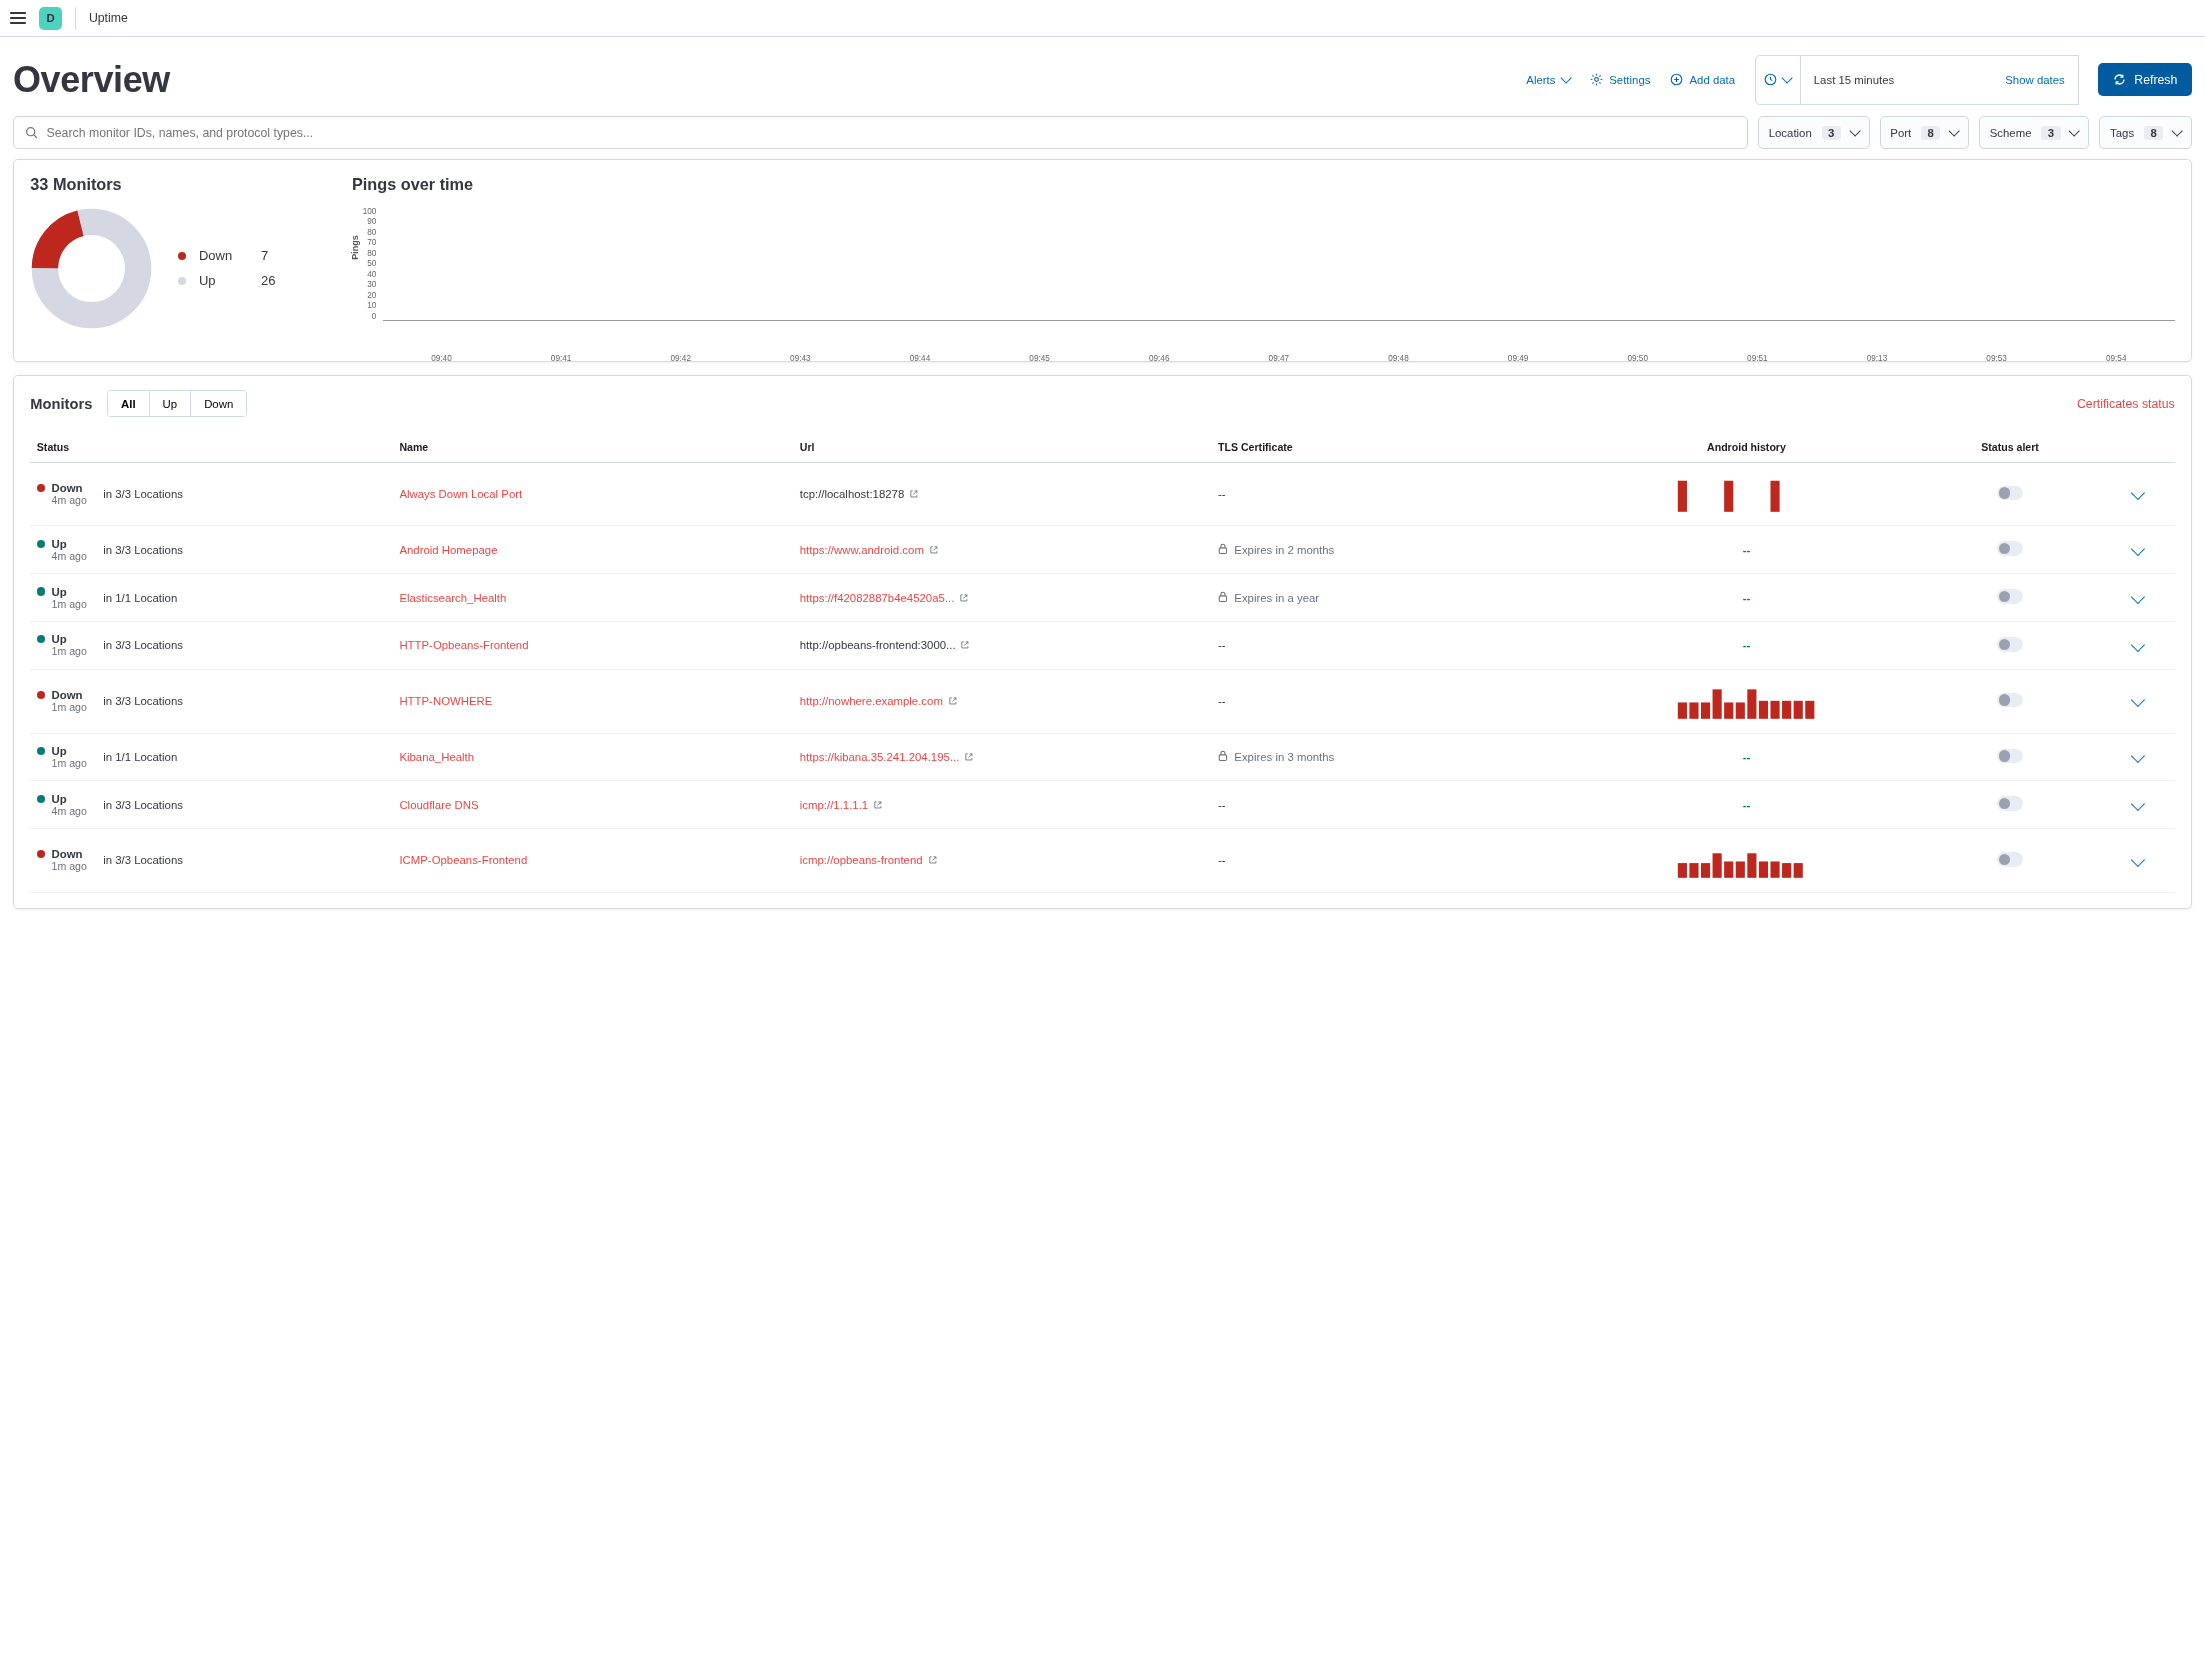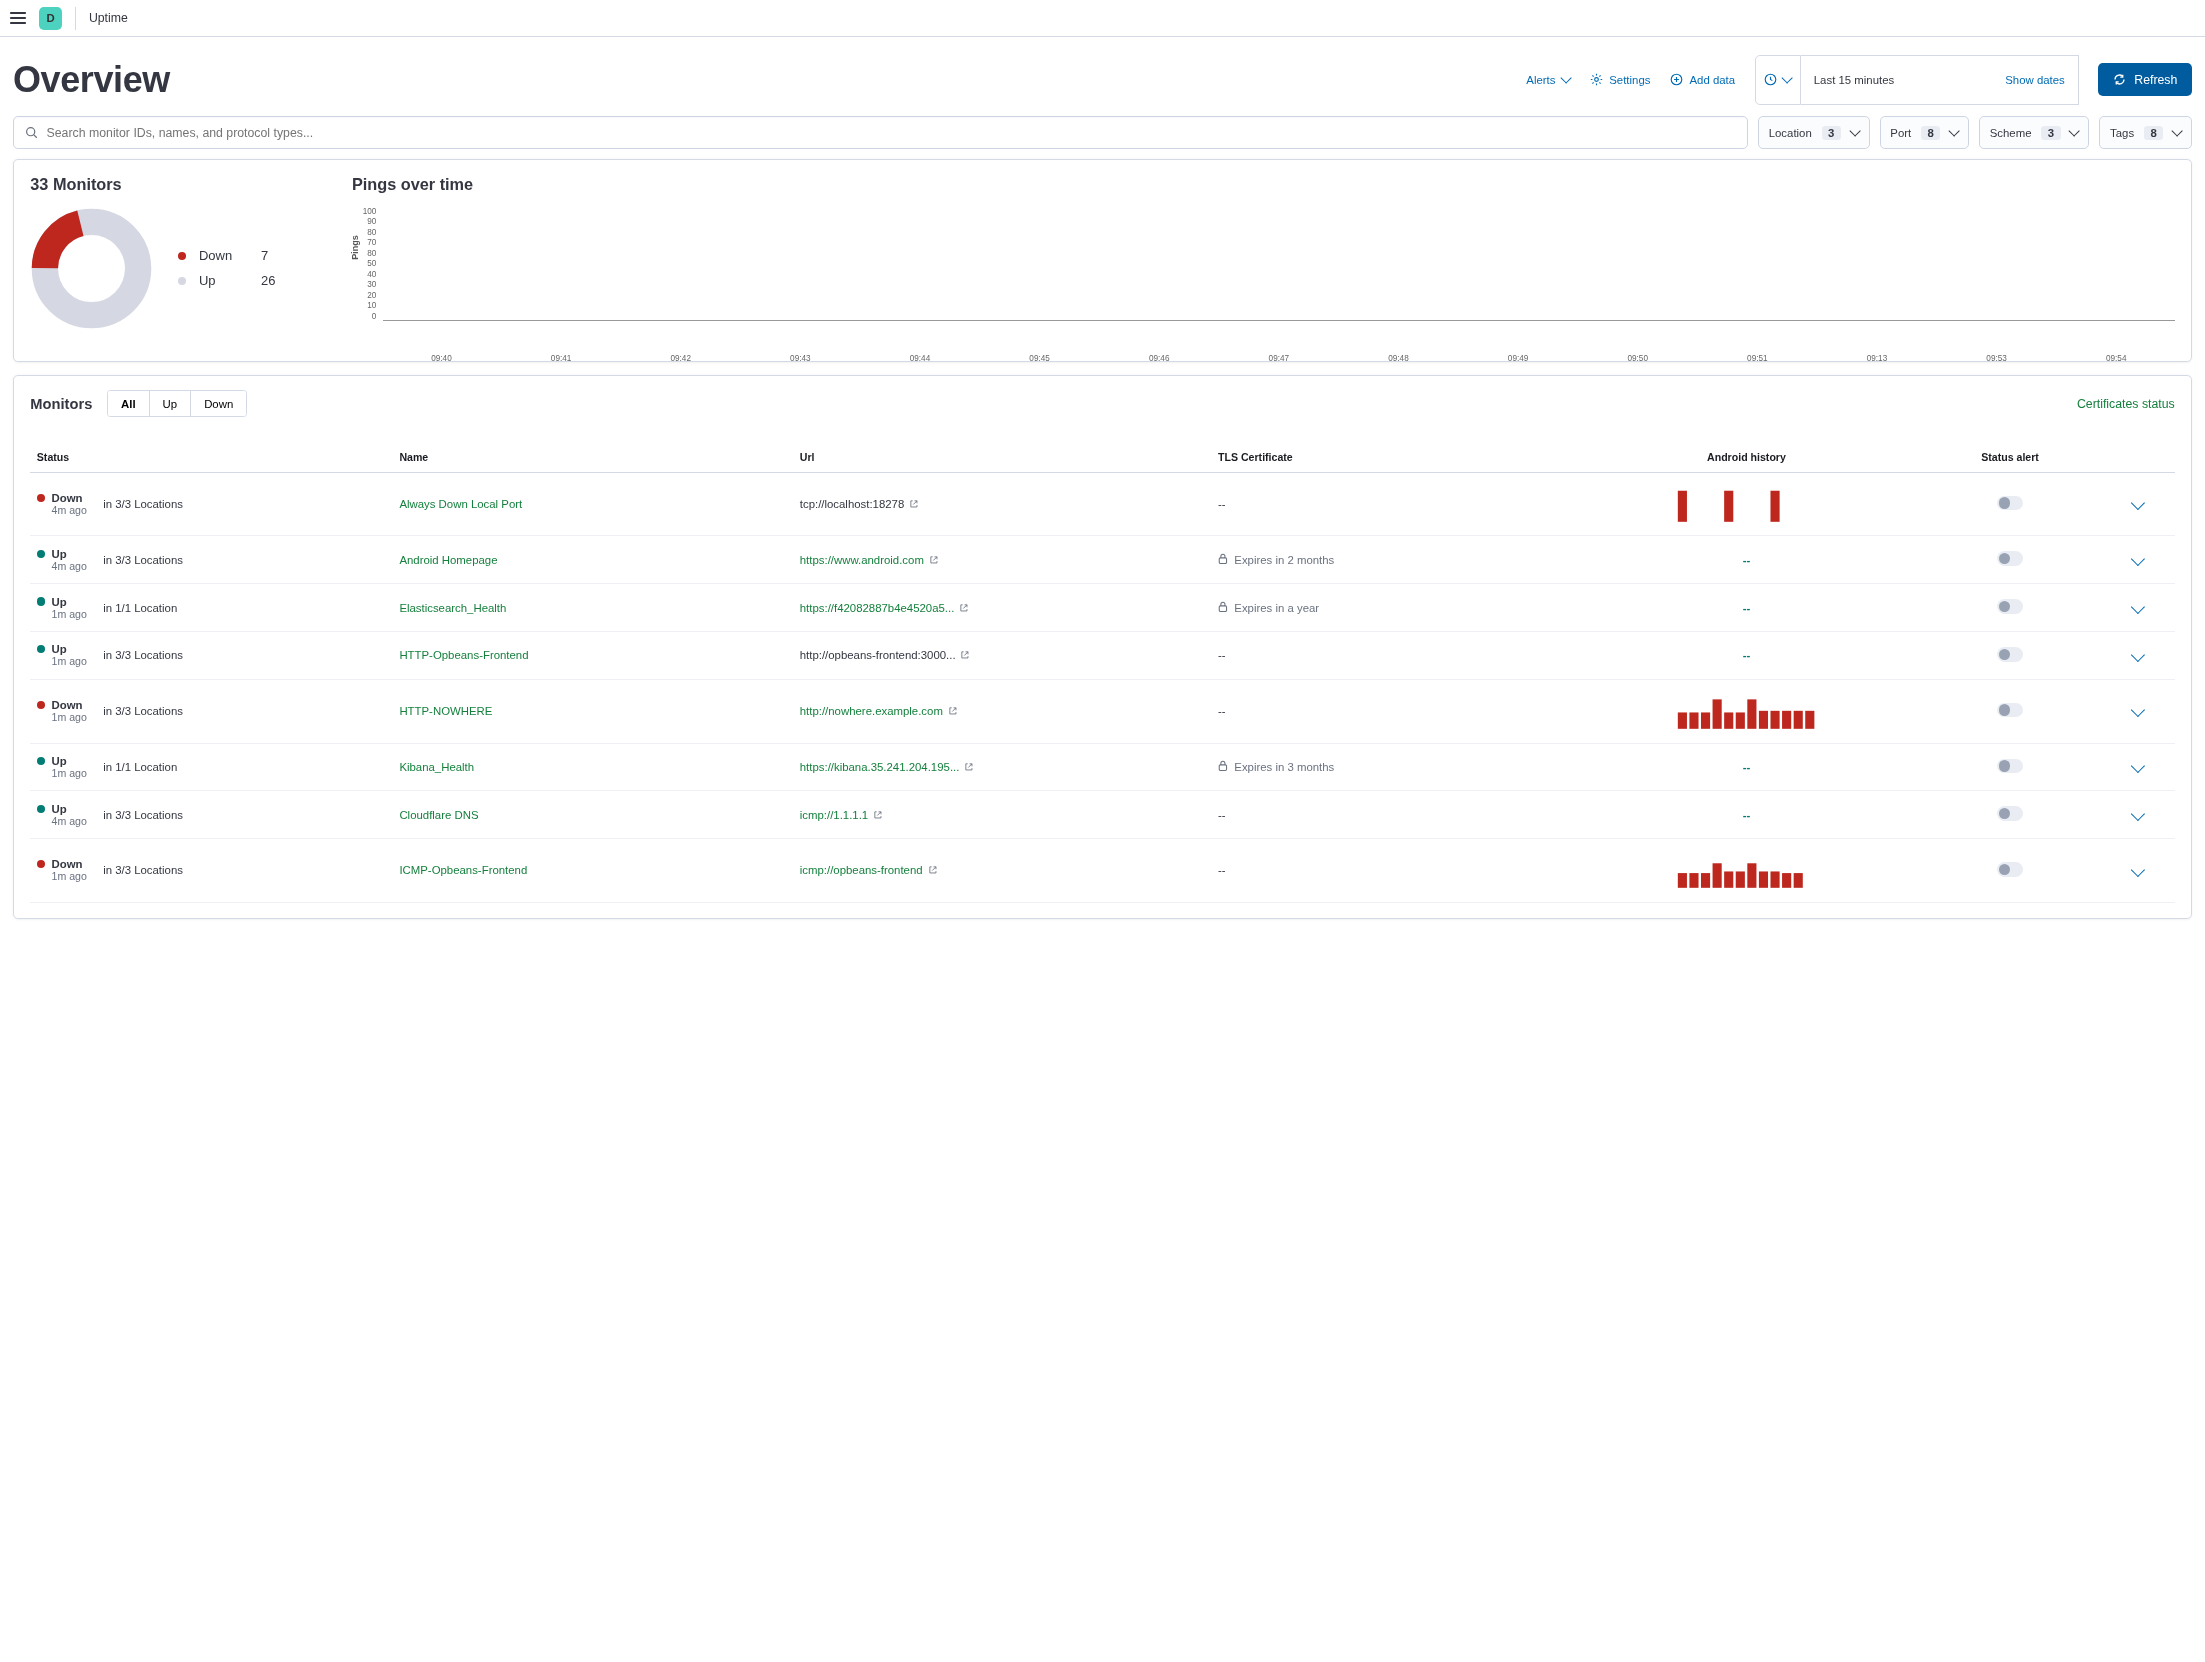--- a/index.html
+++ b/index.html
@@ -52,37 +52,37 @@
   .bars-area{position:relative; height:114px; border-bottom:0.8px solid #999; display:flex; align-items:flex-end; gap:2.5px;}
   .bar-group{flex:1; display:flex; gap:1.6px; height:100%; align-items:flex-end;}
   .bar-stack{flex:1; display:flex; flex-direction:column; justify-content:flex-end;}
   .bar-up{background:#d5d8e2;}
   .bar-dn{background:#bd271e;}
   .xticks{display:flex; font-size:8.2px; color:#666; margin-top:4.9px; gap:2.5px;}
   .xticks>div{flex:1; text-align:center;margin-top:28px;}
   
   
   .monitors-panel{padding:14.7px 16.3px;}
-  .mon-hdr{display:flex; align-items:center; justify-content:space-between; margin-bottom:26px;}
+  .mon-hdr{display:flex; align-items:center; justify-content:space-between; margin-bottom:16px;}
   .mon-hdr-left{display:flex; align-items:center; gap:14.7px;}
   .mon-title{font-size:14.7px; font-weight:700;}
   .filter-group{border:0.8px solid #d3dae6; border-radius:3.3px; display:flex; overflow:hidden;}
   .filter-group button{background:#fff; border:none; border-right:0.8px solid #d3dae6; padding:6.5px 13px; font-size:11.4px; cursor:pointer;}
   .filter-group button:last-child{border-right:none;}
   .filter-group button.active{font-weight:700;}
   
   table.mon{width:100%; border-collapse:collapse;}
   table.mon th{text-align:left; font-size:10.6px; font-weight:700; color:#1a1c21; padding:8.2px 6.5px; border-bottom:0.8px solid #d3dae6;}
   table.mon td{padding:11.4px 6.5px; border-bottom:0.8px solid #eef0f4; vertical-align:middle; font-size:11.4px;}
   .sdot{width:8.2px;height:8.2px;border-radius:50%; display:inline-block; margin-right:6.5px;}
   .dn{background:#bd271e;} .up{background:#017d73;}
   .status-cell{font-weight:600;}
   .sub{color:#6a7280; font-size:10.6px; font-weight:400;}
   .loc{color:#343741;}
-  .name-link,.url-link{color:#15803d; cursor:pointer;}
+  .name-link,.url-link{color:#ef4444; cursor:pointer;}
   .url-black{color:#343741;}
   .ext{width:9.8px;height:9.8px; display:inline-block; margin-left:4.9px; color:#69707d; vertical-align:-0.8px;}
   .tls{display:flex; align-items:center; gap:6.5px; color:#6a7280;}
   .lock{width:9.8px;height:11.4px;}
   .spark{height:38px; width:139px;}
   .spark-dash{color:#017d73; font-weight:700; text-align:center;}
   .toggle{width:26px;height:14.7px;border-radius:8.2px; background:#e9edf3; position:relative; display:inline-block;}
   .toggle::after{content:""; position:absolute; left:1.6px; top:1.6px; width:11.4px;height:11.4px;border-radius:50%; background:#98a2b3;}
   .expand-chev{width:9.8px;height:9.8px;border-right:1.6px solid #006bb4;border-bottom:1.6px solid #006bb4; transform:rotate(45deg); display:inline-block;}
 </style>

